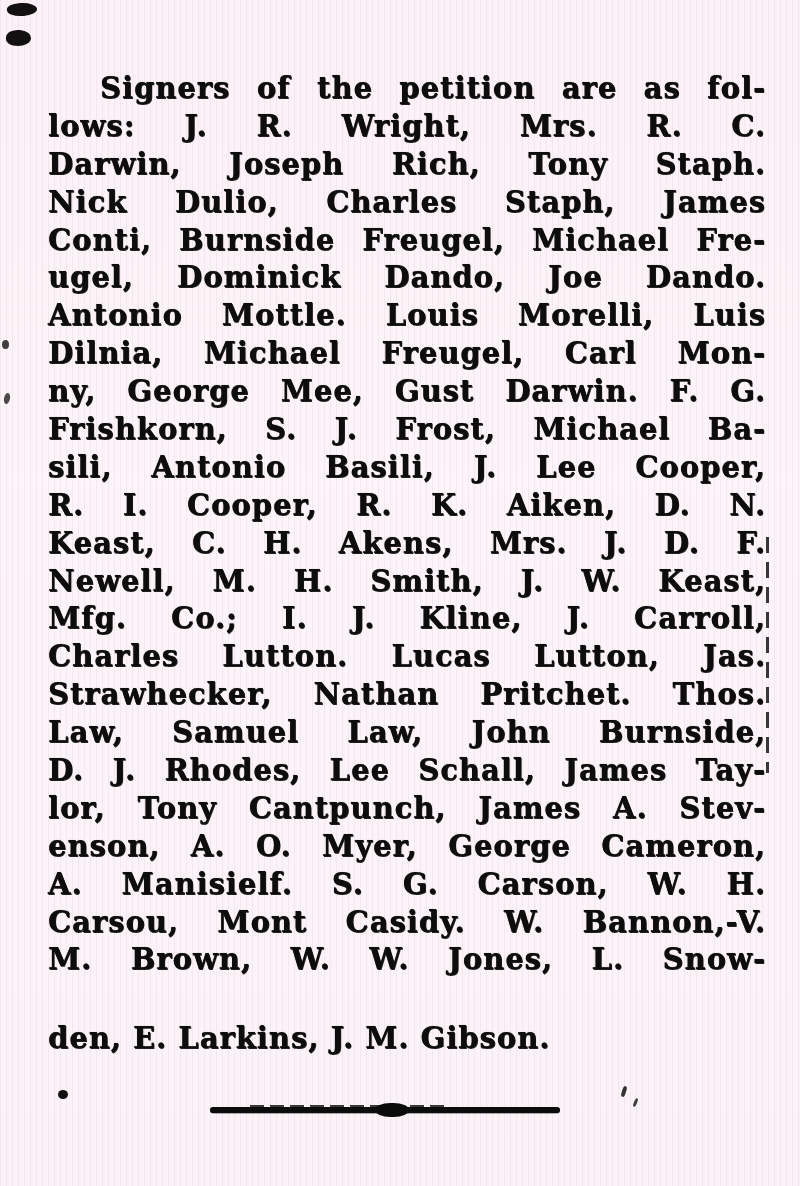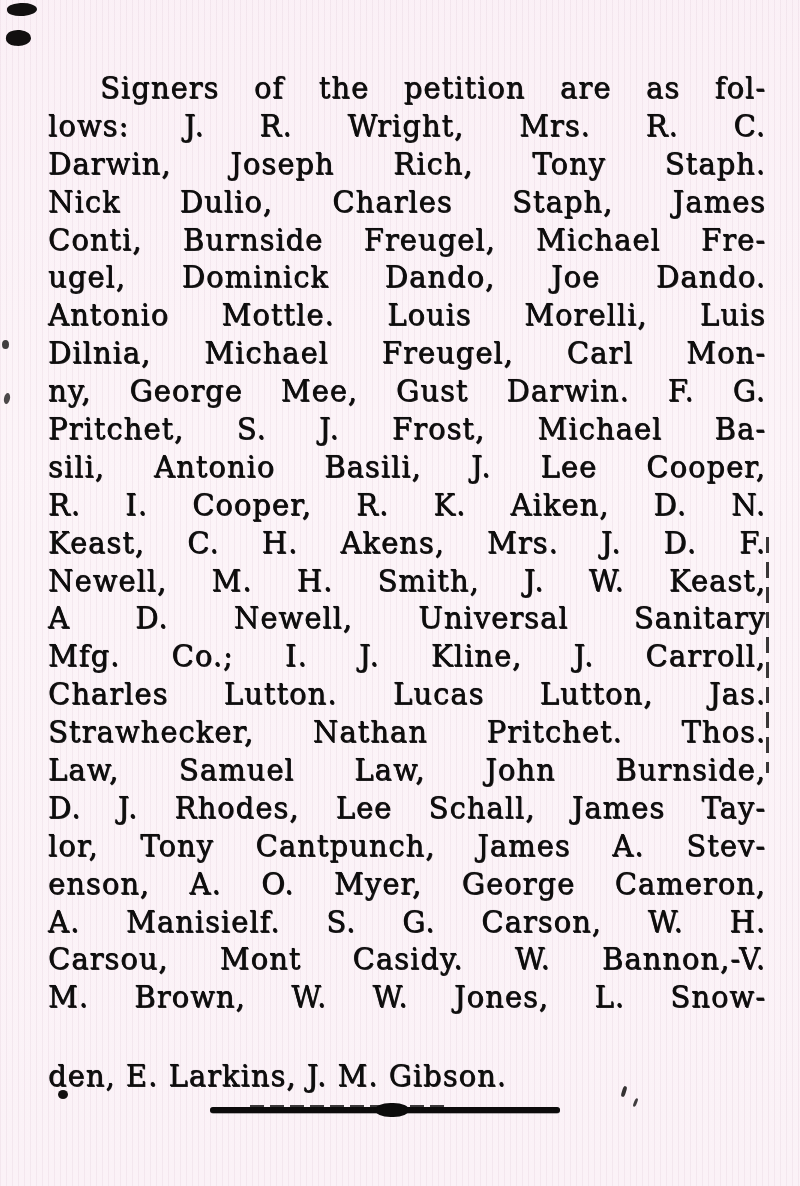--- a/index.html
+++ b/index.html
@@ -22,21 +22,21 @@
   }
 
   
   .article {
     position: absolute;
     left: 48px;
     top: 70px;
     width: 718px;
     color: var(--ink);
     font-size: 29px;
-    font-weight: normal;
+    font-weight: bold;
     line-height: 37.9px;
     letter-spacing: 1px;
     text-shadow: 0.7px 0.5px 0 rgba(10,10,10,0.9), 0 0 0.7px rgba(0,0,0,0.65);
     -webkit-font-smoothing: antialiased;
   }
   .tline {
     text-align: justify;
     text-align-last: justify;
     white-space: nowrap;
     height: 37.9px;
@@ -112,26 +112,25 @@
   <div class="article">
     <div class="tline first">Signers of the petition are as fol-</div>
     <div class="tline">lows: J. R. Wright, Mrs. R. C.</div>
     <div class="tline">Darwin, Joseph Rich, Tony Staph.</div>
     <div class="tline">Nick Dulio, Charles Staph, James</div>
     <div class="tline">Conti, Burnside Freugel, Michael Fre-</div>
     <div class="tline">ugel, Dominick Dando, Joe Dando.</div>
     <div class="tline">Antonio Mottle. Louis Morelli, Luis</div>
     <div class="tline">Dilnia, Michael Freugel, Carl Mon-</div>
     <div class="tline">ny, George Mee, Gust Darwin. F. G.</div>
-    <div class="tline">Pritchet, S. J. Frost, Michael Ba-</div>
+    <div class="tline">Frishkorn, S. J. Frost, Michael Ba-</div>
     <div class="tline">sili, Antonio Basili, J. Lee Cooper,</div>
     <div class="tline">R. I. Cooper, R. K. Aiken, D. N.</div>
     <div class="tline">Keast, C. H. Akens, Mrs. J. D. F.</div>
     <div class="tline">Newell, M. H. Smith, J. W. Keast,</div>
-    <div class="tline">A D. Newell, Universal Sanitary</div>
     <div class="tline">Mfg. Co.; I. J. Kline, J. Carroll,</div>
     <div class="tline">Charles Lutton. Lucas Lutton, Jas.</div>
     <div class="tline">Strawhecker, Nathan Pritchet. Thos.</div>
     <div class="tline">Law, Samuel Law, John Burnside,</div>
     <div class="tline">D. J. Rhodes, Lee Schall, James Tay-</div>
     <div class="tline">lor, Tony Cantpunch, James A. Stev-</div>
     <div class="tline">enson, A. O. Myer, George Cameron,</div>
     <div class="tline">A. Manisielf. S. G. Carson, W. H.</div>
     <div class="tline">Carsou, Mont Casidy. W. Bannon,-V.</div>
     <div class="tline">M. Brown, W. W. Jones, L. Snow-</div>

